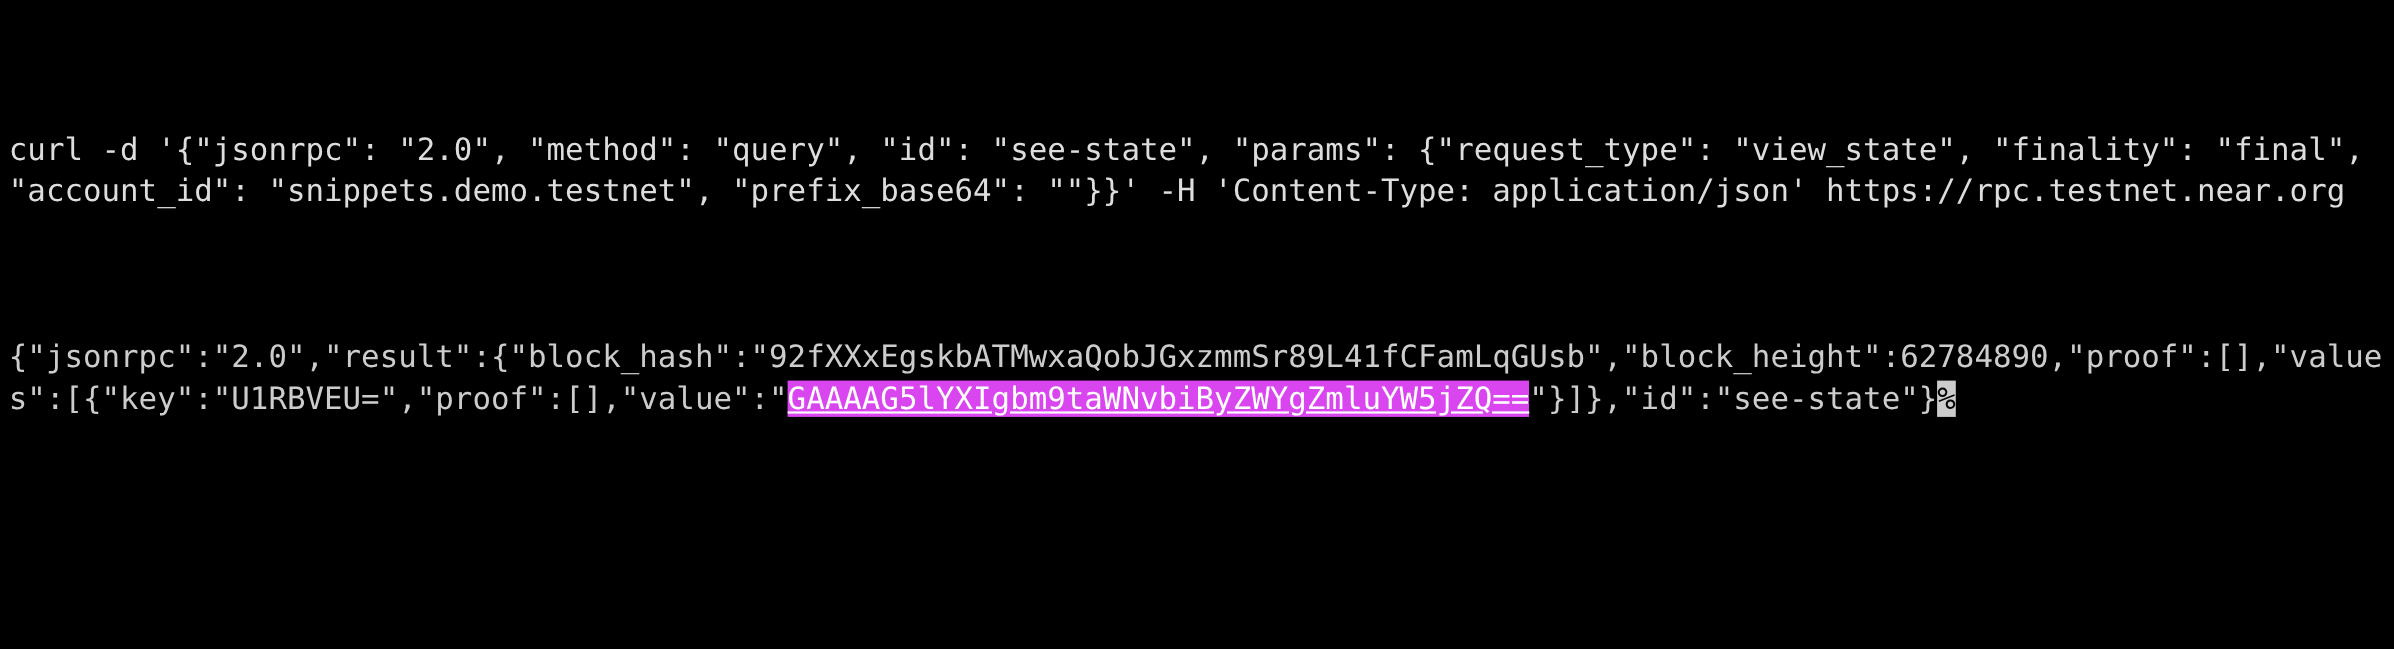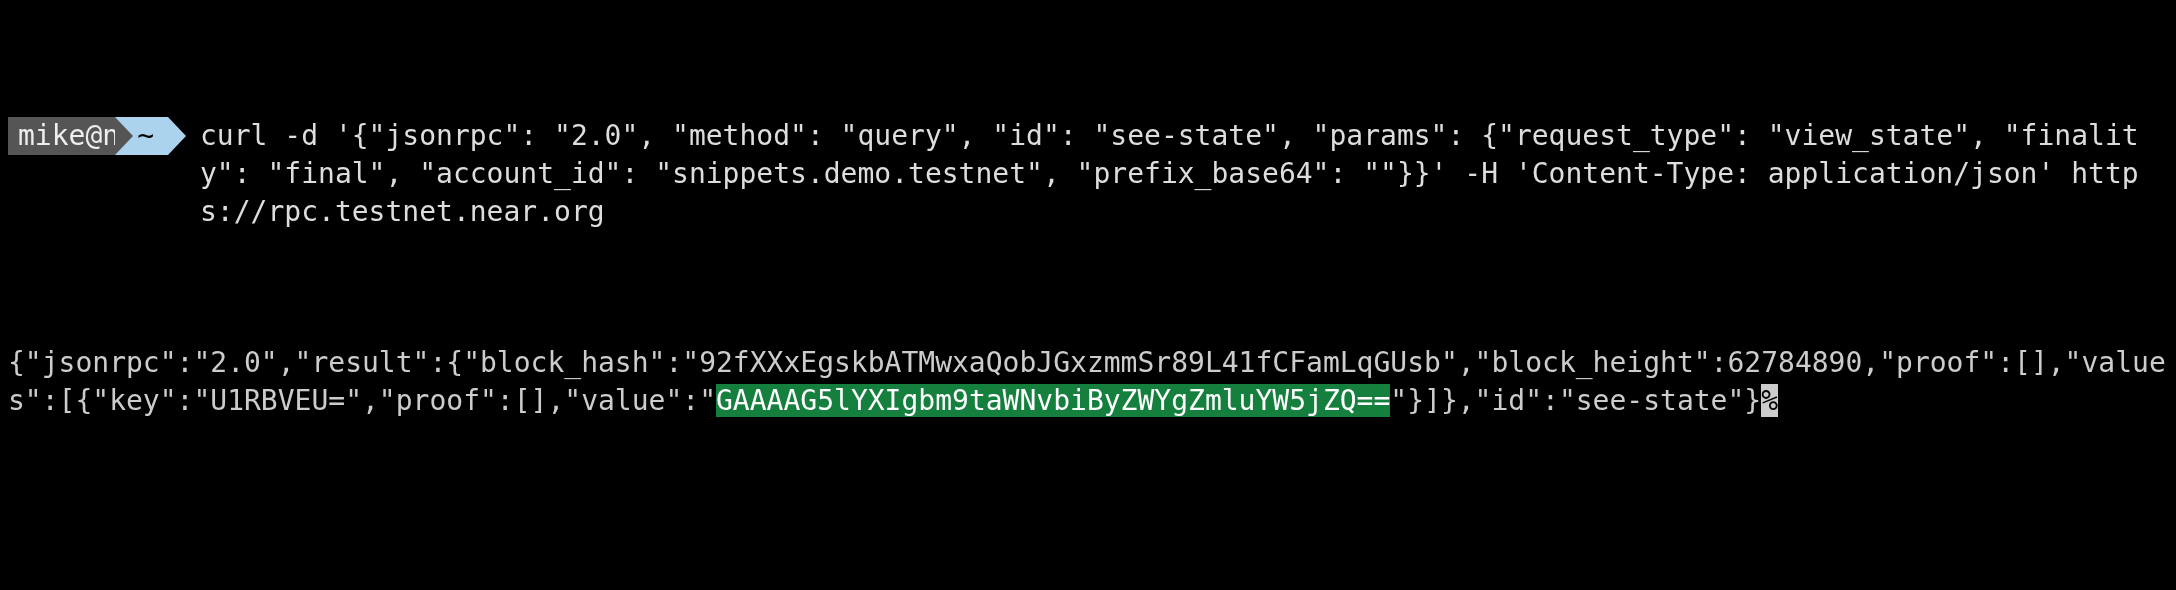--- a/index.html
+++ b/index.html
@@ -48,22 +48,23 @@
     border-left:18px solid #abd3ee;
     vertical-align: top;
   }
   .cmd {
     color: #ddd;
   }
   .out {
     color: #ccc;
   }
   .hl {
-    background: #15803d;
+    background: #d946ef;
     color: #fff;
+    text-decoration: underline;
   }
   .pct {
     background: #ccc;
     color: #000;
   }
   .blank {
     height: 1.35em;
   }
   .row {
     display: flex;
@@ -79,21 +80,20 @@
     white-space: pre-wrap;
     word-break: break-all;
   }
 </style>
 </head>
 <body>
 
 <div class="terminal">
 
   <div class="row">
-    <span class="prompt"><span class="seg-user"> mike@n </span><span class="seg-path">~</span><span class="seg-path-arrow"></span></span>
     <span class="body cmd">curl -d '{"jsonrpc": "2.0", "method": "query", "id": "see-state", "params": {"request_type": "view_state", "finality": "final", "account_id": "snippets.demo.testnet", "prefix_base64": ""}}' -H 'Content-Type: application/json' https://rpc.testnet.near.org</span>
   </div>
 
   <div class="out"><span>{"jsonrpc":"2.0","result":{"block_hash":"92fXXxEgskbATMwxaQobJGxzmmSr89L41fCFamLqGUsb","block_height":62784890,"proof":[],"values":[{"key":"U1RBVEU=","proof":[],"value":"</span><span class="hl">GAAAAG5lYXIgbm9taWNvbiByZWYgZmluYW5jZQ==</span><span>"}]},"id":"see-state"}</span><span class="pct">%</span></div>
 
   <div class="blank"></div>
 
   
 
   

